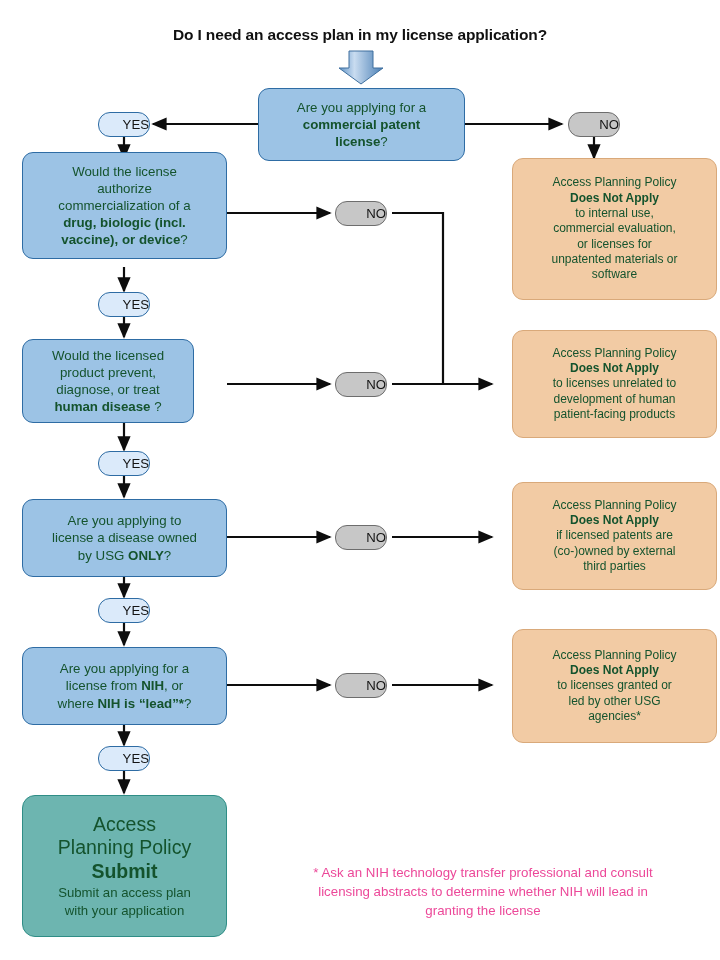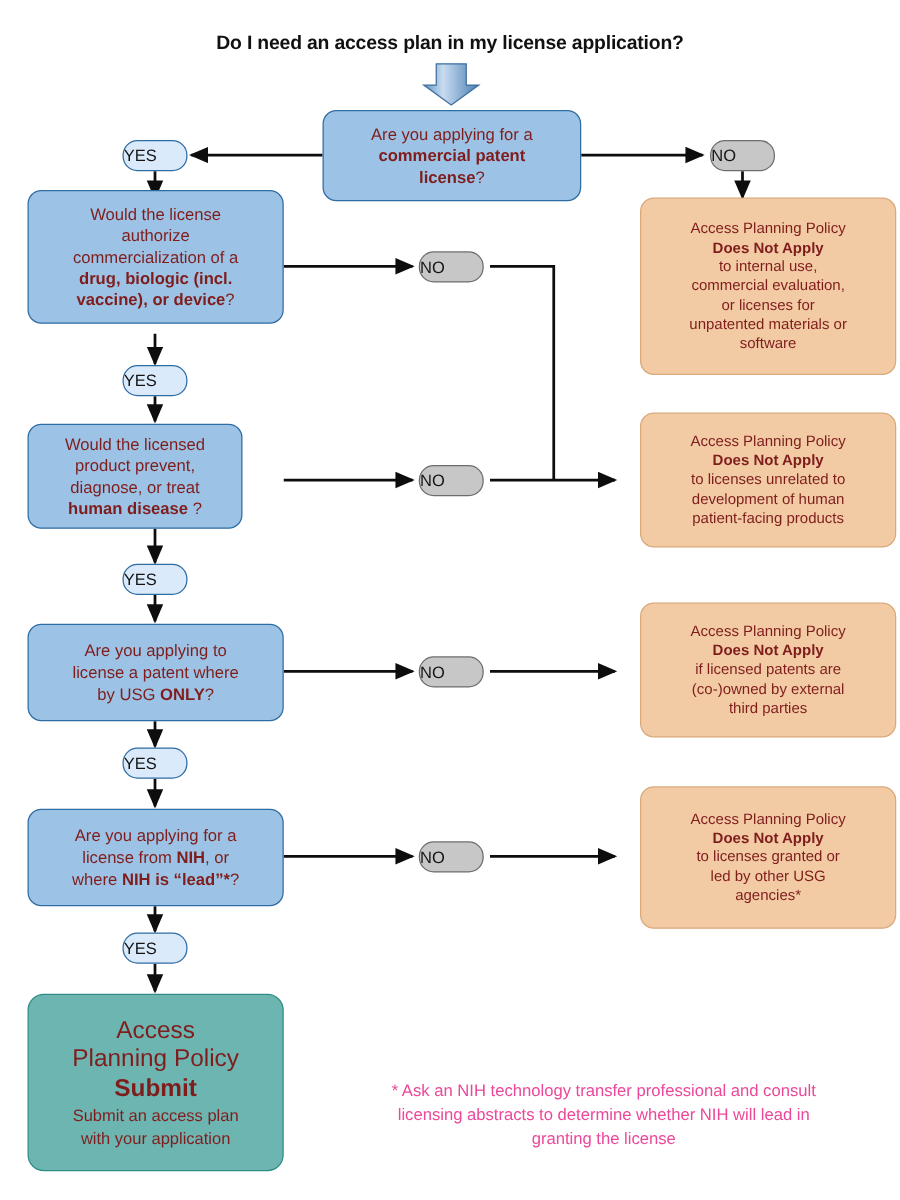--- a/index.html
+++ b/index.html
@@ -39,21 +39,21 @@
   
   .node {
     position: absolute;
     box-sizing: border-box;
     display: flex;
     flex-direction: column;
     align-items: center;
     justify-content: center;
     text-align: center;
     line-height: 1.28;
-    color: #7f1d1d;
+    color: #14532d;
   }
   .q-node {
     background: #9cc3e5;
     border: 1.6px solid #2e6ca4;
     border-radius: 11px;
     font-size: 13.3px;
     padding: 4px 8px;
   }
   .out-node {
     background: #f2cba4;
@@ -83,21 +83,21 @@
     font-size: 13.2px;
     line-height: 1.26;
     margin-top: 1px;
   }
   
   .pill {
     position: absolute;
     box-sizing: border-box;
     display: flex;
     align-items: center;
-    justify-content: flex-start;
+    justify-content: flex-end;
     font-size: 13.2px;
     border-radius: 12px;
     color: #141414;
   }
   .pill-yes {
     background: #dbeafa;
     border: 1.7px solid #2e6ca4;
   }
   .pill-no {
     background: #c7c7c7;
@@ -237,21 +237,21 @@
   <div class="node out-node" style="left:492px; top:330px; width:205px; height:108px;">
     <span>Access Planning Policy</span>
     <span class="b">Does Not Apply</span>
     <span>to licenses unrelated to</span>
     <span>development of human</span>
     <span>patient-facing products</span>
   </div>
 
   <div class="node q-node" style="left:22px; top:499px; width:205px; height:78px;">
     <span>Are you applying to</span>
-    <span>license a patent where</span>
+    <span>license a disease owned</span>
     <span><span>by USG </span><b>ONLY</b><span>?</span></span>
   </div>
 
   <div class="pill pill-no" style="left:335px; top:525px; width:52px; height:25px;">
     <span>NO</span>
   </div>
 
   <div class="pill pill-yes" style="left:98px; top:598px; width:52px; height:25px;">
     <span>YES</span>
   </div>

